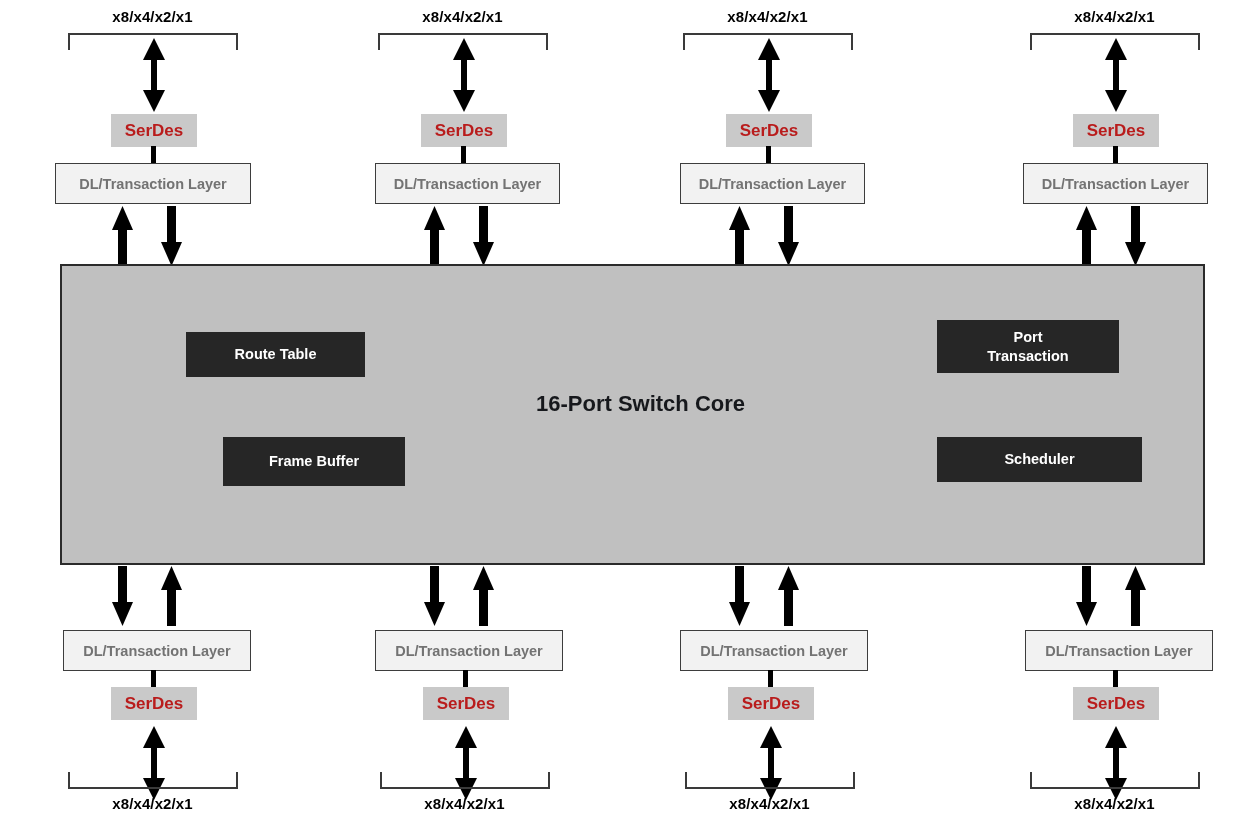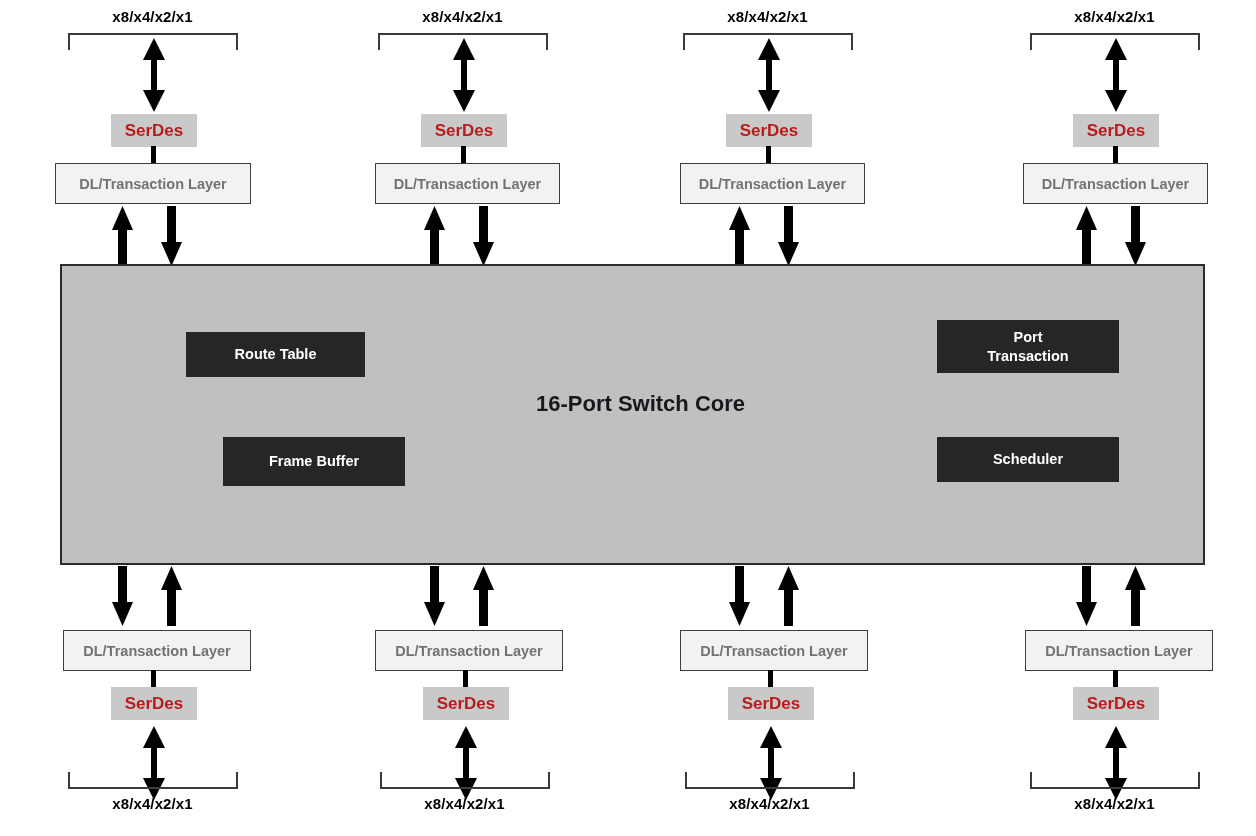--- a/index.html
+++ b/index.html
@@ -218,21 +218,21 @@
 
     <div class="abs core-block" style="left:124px; top:171px; width:182px; height:49px;margin-left:37px;">Frame Buffer</div>
 
     <div class="abs core-block" style="left:875px; top:54px; width:182px; height:53px;">
       <div>
         <div>Port</div>
         <div>Transaction</div>
       </div>
     </div>
 
-    <div class="abs core-block" style="left:875px; top:171px; width:182px; height:45px;">Scheduler</div>
+    <div class="abs core-block" style="left:875px; top:171px; width:205px; height:45px;">Scheduler</div>
   </div>
 
   <svg class="arrow-svg" style="left:112px; top:566px;" width="22" height="60">
     <rect x="6" y="0" width="9" height="44" fill="#000"></rect>
     <polygon points="10.5,60 21,36 0,36" fill="#000"></polygon>
   </svg>
   <svg class="arrow-svg" style="left:161px; top:566px;" width="22" height="60">
     <rect x="6" y="16" width="9" height="44" fill="#000"></rect>
     <polygon points="10.5,0 21,24 0,24" fill="#000"></polygon>
   </svg>

